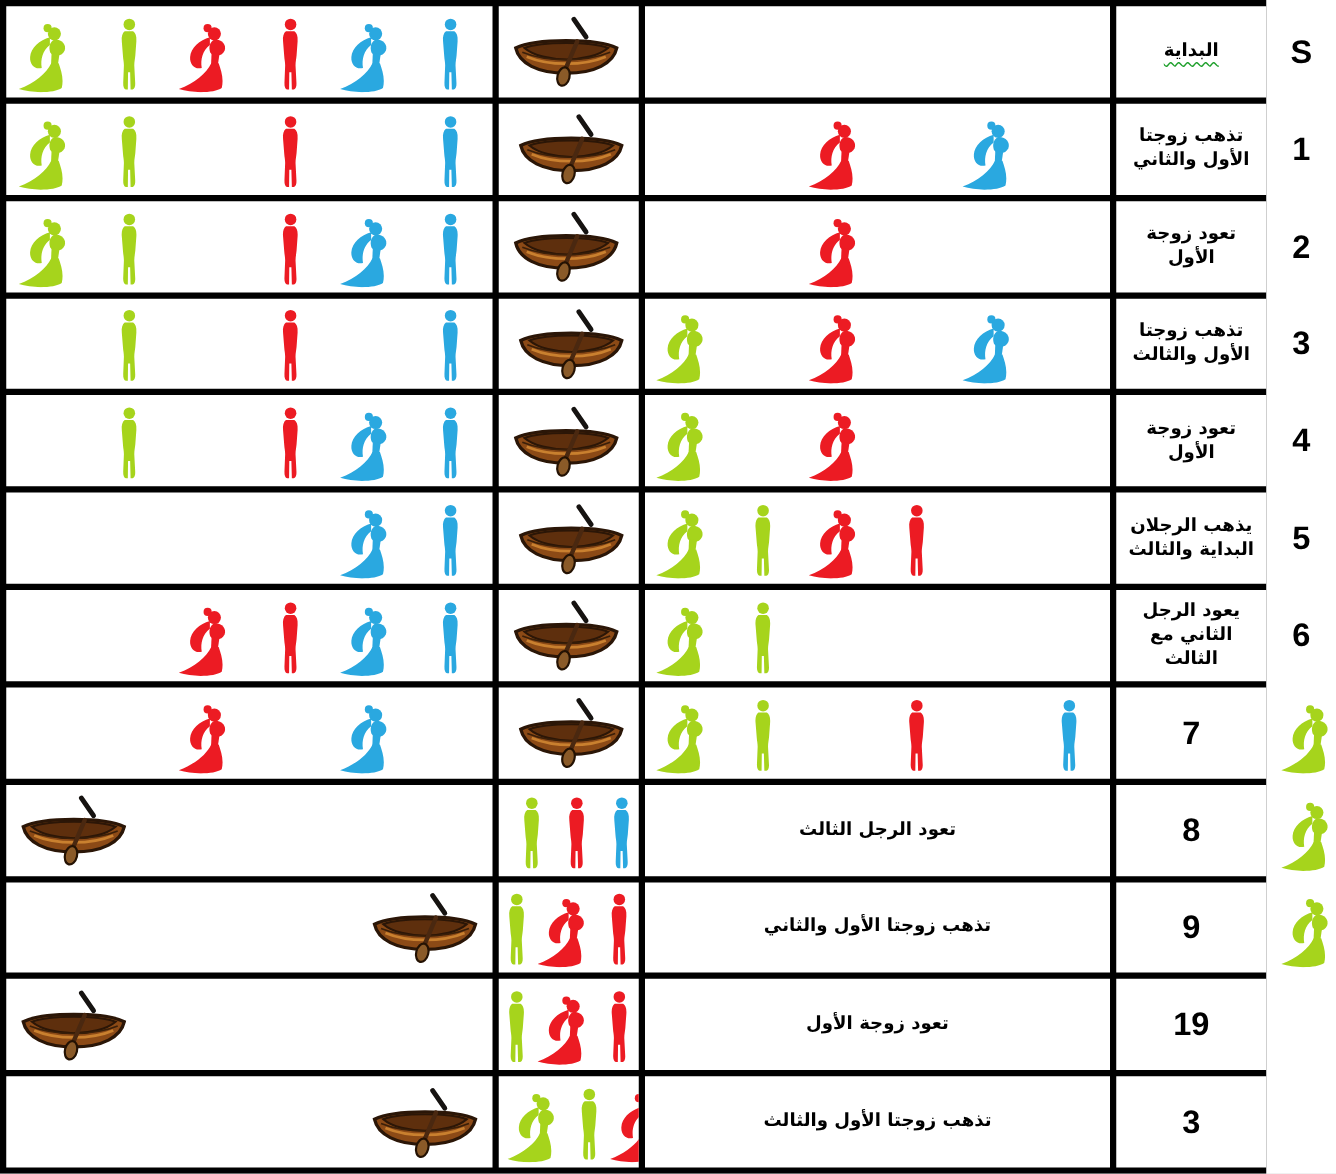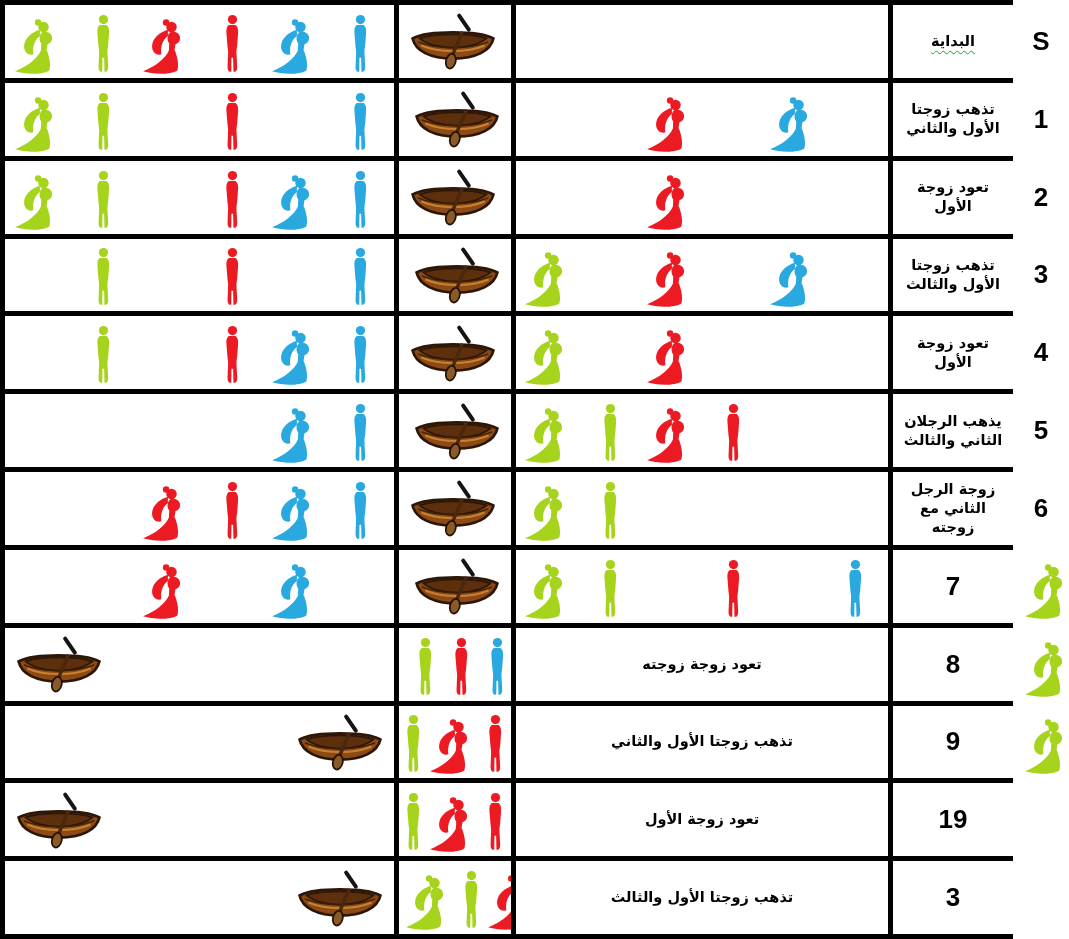--- a/index.html
+++ b/index.html
@@ -544,21 +544,21 @@
     <g fill="currentColor">
       <circle cx="13.5" cy="5.5" r="5"></circle>
       <path d="M9.5,11.5 C7.5,13 6.5,16 7,20.5 L8,33 C8.2,36 8.8,38 8.8,41 L8.2,56 C8,59.5 9,61.5 10.5,62 L12.2,62 L12.4,47 L14.2,47 L14.6,62 L16.4,62 C17.8,61.5 18.8,59.5 18.6,56.5 L17.8,41 C17.8,38 18.4,35.5 18.7,32.5 L19.6,20 C19.9,15.5 18.8,12.8 16.8,11.5 Z"></path>
     </g>
   </svg>
       </div>
       <div class="slot"></div>
       <div class="slot"></div>
     </div>
     <div class="cell desc-cell">
-      <span>يذهب الرجلان الثاني والثالث</span>
+      <span>يذهب الرجلان البداية والثالث</span>
     </div>
     <div class="cell step-cell">5</div>
     <div class="cell bank">
       <div class="slot"></div>
       <div class="slot"></div>
       <div class="slot">
         <svg class="fig" viewBox="0 0 64 62" width="58" height="56" aria-hidden="true" style="color: rgb(236, 27, 35);">
     <g fill="currentColor">
       <circle cx="31" cy="5" r="3.6"></circle>
       <circle cx="37" cy="10" r="5.8"></circle>
@@ -629,21 +629,21 @@
       <path d="M9.5,11.5 C7.5,13 6.5,16 7,20.5 L8,33 C8.2,36 8.8,38 8.8,41 L8.2,56 C8,59.5 9,61.5 10.5,62 L12.2,62 L12.4,47 L14.2,47 L14.6,62 L16.4,62 C17.8,61.5 18.8,59.5 18.6,56.5 L17.8,41 C17.8,38 18.4,35.5 18.7,32.5 L19.6,20 C19.9,15.5 18.8,12.8 16.8,11.5 Z"></path>
     </g>
   </svg>
       </div>
       <div class="slot"></div>
       <div class="slot"></div>
       <div class="slot"></div>
       <div class="slot"></div>
     </div>
     <div class="cell desc-cell">
-      <span>زوجة الرجل الثاني مع زوجته</span>
+      <span>يعود الرجل الثاني مع الثالث</span>
     </div>
     <div class="cell step-cell">6</div>
     <div class="cell bank">
       <div class="slot"></div>
       <div class="slot"></div>
       <div class="slot">
         <svg class="fig" viewBox="0 0 64 62" width="58" height="56" aria-hidden="true" style="color: rgb(236, 27, 35);">
     <g fill="currentColor">
       <circle cx="31" cy="5" r="3.6"></circle>
       <circle cx="37" cy="10" r="5.8"></circle>
@@ -796,21 +796,21 @@
       <div class="slot">
         <svg class="fig" viewBox="0 0 26 64" width="24" height="60" aria-hidden="true" style="color: rgb(42, 168, 224);">
     <g fill="currentColor">
       <circle cx="13.5" cy="5.5" r="5"></circle>
       <path d="M9.5,11.5 C7.5,13 6.5,16 7,20.5 L8,33 C8.2,36 8.8,38 8.8,41 L8.2,56 C8,59.5 9,61.5 10.5,62 L12.2,62 L12.4,47 L14.2,47 L14.6,62 L16.4,62 C17.8,61.5 18.8,59.5 18.6,56.5 L17.8,41 C17.8,38 18.4,35.5 18.7,32.5 L19.6,20 C19.9,15.5 18.8,12.8 16.8,11.5 Z"></path>
     </g>
   </svg>
       </div>
     </div>
     <div class="cell desc-cell">
-      <span>تعود زوجة زوجته</span>
+      <span>تعود الرجل الثالث</span>
     </div>
     <div class="cell step-cell">8</div>
     <div class="cell bank">
       <div class="slot">
         <svg class="fig" viewBox="0 0 64 62" width="58" height="56" aria-hidden="true" style="color: rgb(166, 212, 28);">
     <g fill="currentColor">
       <circle cx="31" cy="5" r="3.6"></circle>
       <circle cx="37" cy="10" r="5.8"></circle>
       <path d="M33,13 C24,15.5 16,22.5 15.5,30.5 C15,37.5 20,42 25.8,40.2 C24.6,33 26.4,25 33,20 Z"></path>
       <path d="M37,15 C43.5,14.5 48,19.5 46,25 C44,30 36.5,31 33.3,26.5 C31.6,22 33,16.8 37,15 Z"></path>

